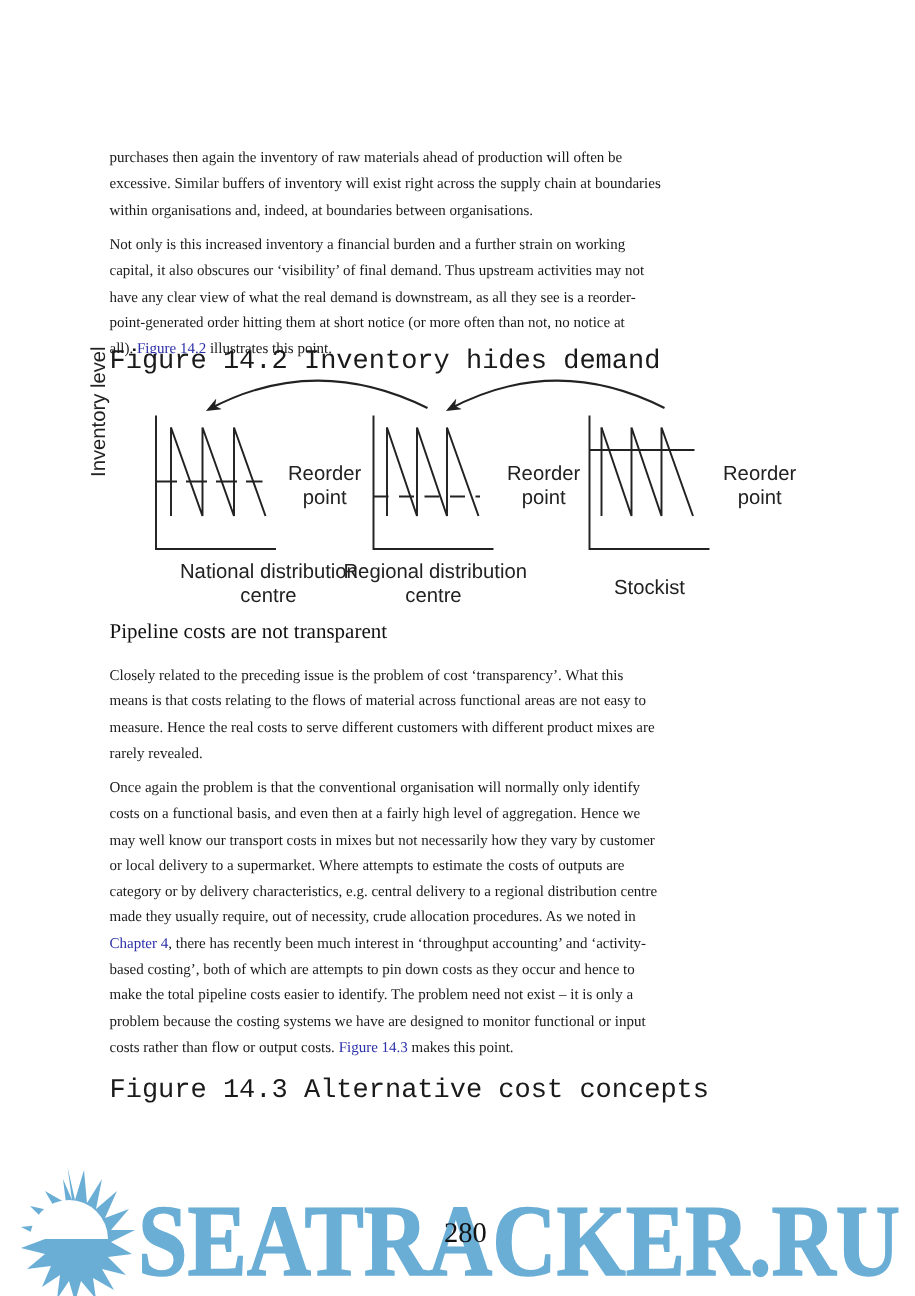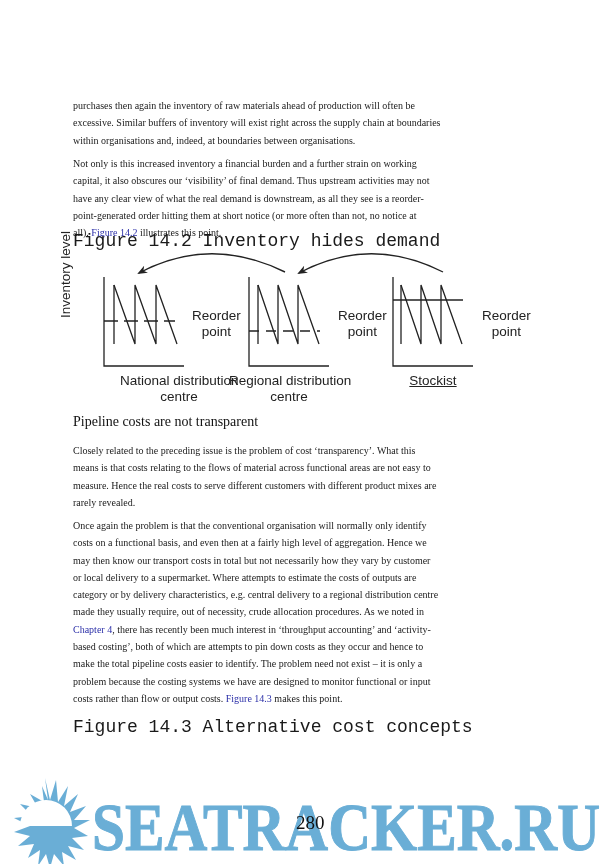--- a/index.html
+++ b/index.html
@@ -112,37 +112,37 @@
   </div>
 
   <div class="fig-label" style="left:88px; top:373px; width:118px;margin-left:32px;">
     <div>National distribution</div>
     <div>centre</div>
   </div>
   <div class="fig-label" style="left:229px; top:373px; width:120px;">
     <div>Regional distribution</div>
     <div>centre</div>
   </div>
-  <div class="fig-label" style="left:393px; top:373px; width:80px;text-decoration:underline;">
+  <div class="fig-label" style="left:393px; top:384px; width:80px;">
     <div>Stockist</div>
   </div>
 
   <div class="heading">Pipeline costs are not transparent</div>
 
   <p class="para" style="top:442px;">
     <span class="line">Closely related to the preceding issue is the problem of cost ‘transparency’. What this</span>
     <span class="line">means is that costs relating to the flows of material across functional areas are not easy to</span>
     <span class="line">measure. Hence the real costs to serve different customers with different product mixes are</span>
     <span class="line">rarely revealed.</span>
   </p>
 
   <p class="para" style="top:517px;">
     <span class="line">Once again the problem is that the conventional organisation will normally only identify</span>
     <span class="line">costs on a functional basis, and even then at a fairly high level of aggregation. Hence we</span>
-    <span class="line">may then know our transport costs in total but not necessarily how they vary by customer</span>
+    <span class="line">may well know our transport costs in mixes but not necessarily how they vary by customer</span>
     <span class="line">or local delivery to a supermarket. Where attempts to estimate the costs of outputs are</span>
     <span class="line">category or by delivery characteristics, e.g. central delivery to a regional distribution centre</span>
     <span class="line">made they usually require, out of necessity, crude allocation procedures. As we noted in</span>
     <span class="line"><span class="link">Chapter 4</span><span>, there has recently been much interest in ‘throughput accounting’ and ‘activity-</span></span>
     <span class="line">based costing’, both of which are attempts to pin down costs as they occur and hence to</span>
     <span class="line">make the total pipeline costs easier to identify. The problem need not exist – it is only a</span>
     <span class="line">problem because the costing systems we have are designed to monitor functional or input</span>
     <span class="line"><span>costs rather than flow or output costs. </span><span class="link">Figure 14.3</span><span> makes this point.</span></span>
   </p>
 

